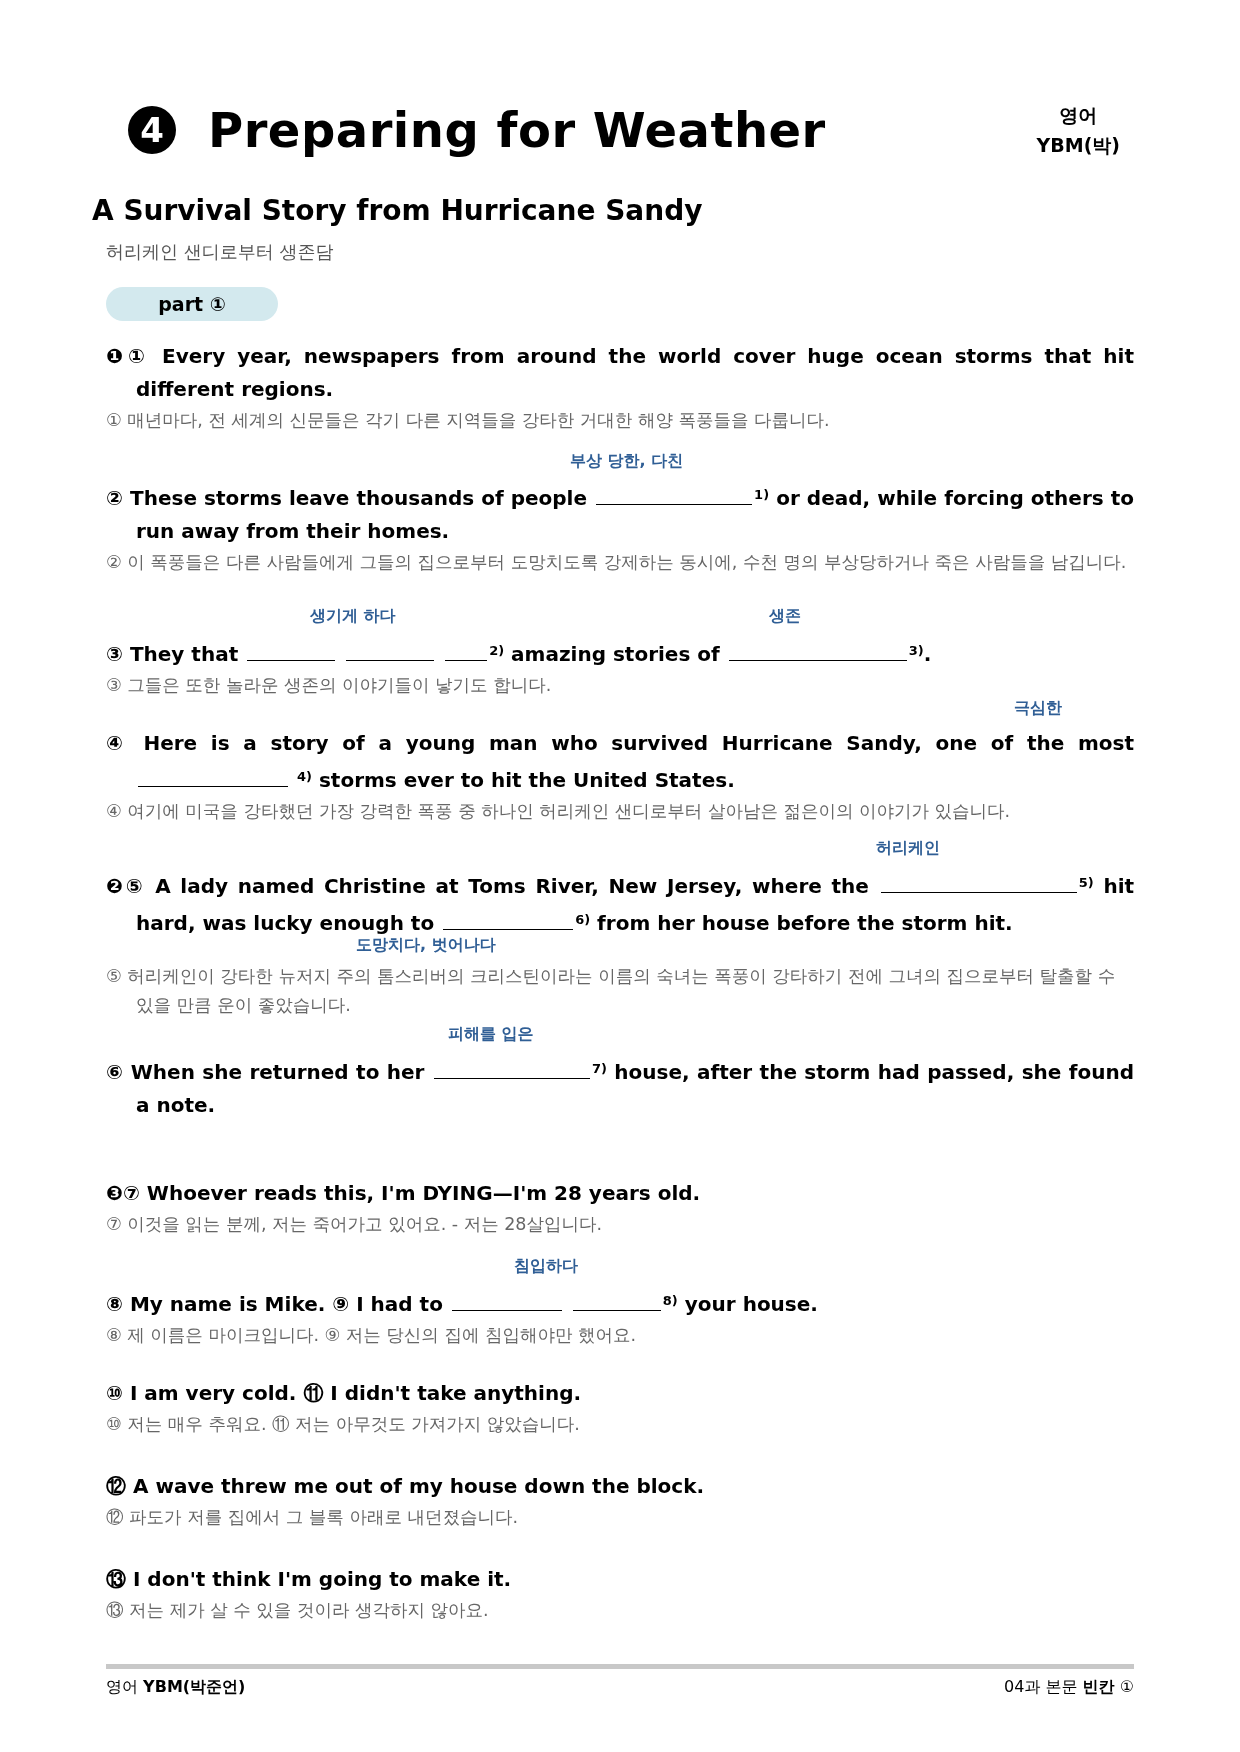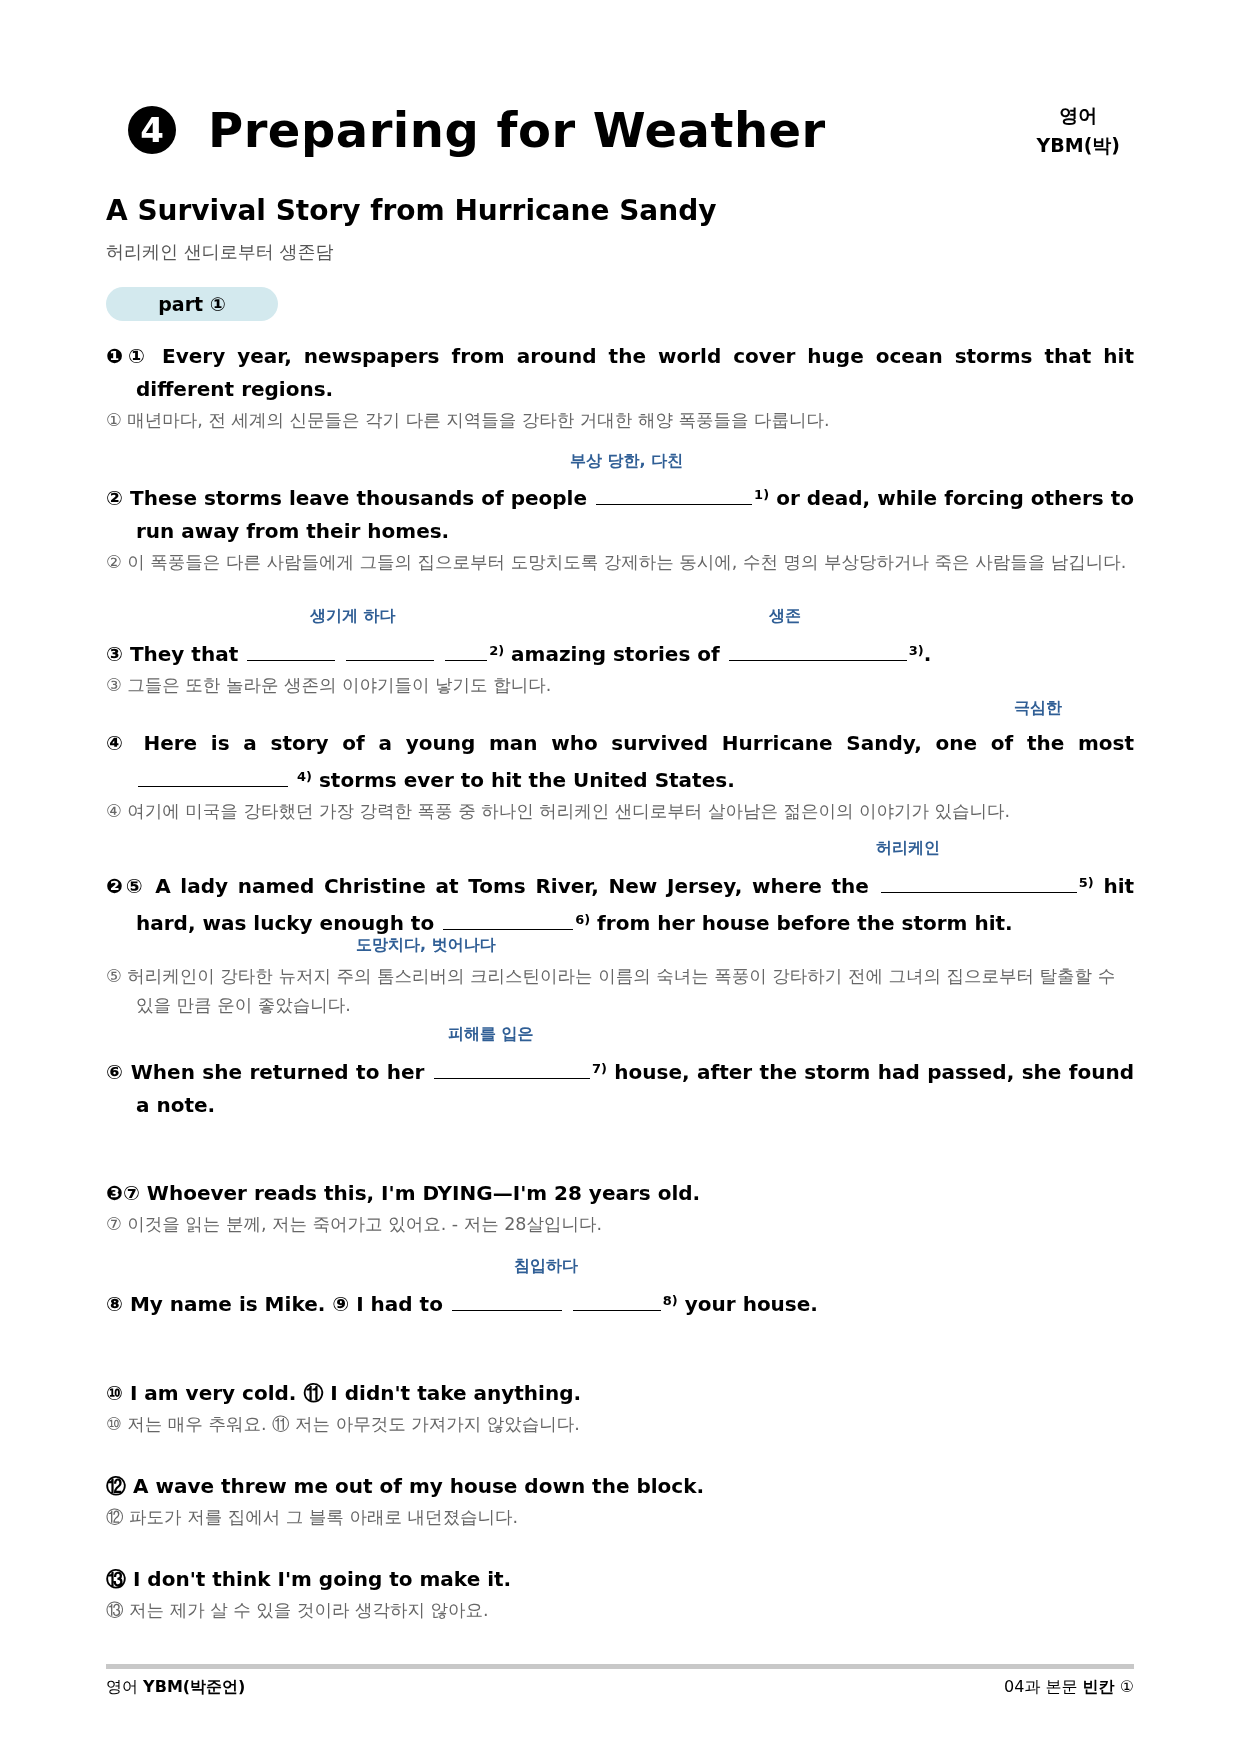--- a/index.html
+++ b/index.html
@@ -8,21 +8,21 @@
   .abs { position:absolute; }
 
   .unit-title { left:128px; top:98px; height:64px; display:flex; align-items:center; }
   .unit-num { width:48px; height:48px; border-radius:50%; background:#000; color:#fff;
               font-weight:bold; font-size:34px; display:flex; align-items:center; justify-content:center;
               margin-right:32px; }
   .unit-text { font-size:48px; font-weight:bold; letter-spacing:0.5px; }
 
   .subject { right:120px; top:100px; text-align:center; font-size:19px; font-weight:bold; line-height:30px; }
 
-  .lesson-title { left:106px; top:194px; font-size:28px; font-weight:bold; }
+  .lesson-title { left:92px; top:194px; font-size:28px; font-weight:bold; }
   .lesson-sub { left:106px; top:240px; font-size:18px; color:#555; }
 
   .part-pill { left:106px; top:287px; width:172px; height:34px; border-radius:17px; background:#d3e9ee;
                display:flex; align-items:center; justify-content:center; font-size:19px; font-weight:bold; }
 
   .en { font-size:20px; font-weight:bold; line-height:33px; text-align:justify; }
   .kr { font-size:17.5px; color:#666; line-height:29px; }
   .hint { font-size:16px; color:#2f5e95; font-weight:bold; }
   .indent { padding-left:30px; text-indent:-30px; }
   .block { left:106px; width:1028px; }
@@ -88,20 +88,21 @@
 </div>
 
 <div class="abs block" style="top:1177px;">
   <div class="en" style="text-align:left;"><span>❸</span><span>⑦</span> <span>Whoever reads this, I'm DYING—I'm 28 years old.</span></div>
   <div class="kr">⑦ 이것을 읽는 분께, 저는 죽어가고 있어요. - 저는 28살입니다.</div>
 </div>
 
 <div class="abs hint" style="left:514px; top:1256px;">침입하다</div>
 <div class="abs block" style="top:1284px;">
   <div class="en" style="text-align:left;"><span>⑧ My name is Mike. ⑨ I had to</span> <span class="blank" style="width:110px"></span> <span class="blank" style="width:88px"></span><sup>8)</sup> <span>your house.</span></div>
+  <div class="kr">⑧ 제 이름은 마이크입니다. ⑨ 저는 당신의 집에 침입해야만 했어요.</div>
 </div>
 
 <div class="abs block" style="top:1377px;">
   <div class="en" style="text-align:left;">⑩ I am very cold. ⑪ I didn't take anything.</div>
   <div class="kr">⑩ 저는 매우 추워요. ⑪ 저는 아무것도 가져가지 않았습니다.</div>
 </div>
 
 <div class="abs block" style="top:1470px;">
   <div class="en" style="text-align:left;">⑫ A wave threw me out of my house down the block.</div>
   <div class="kr">⑫ 파도가 저를 집에서 그 블록 아래로 내던졌습니다.</div>

